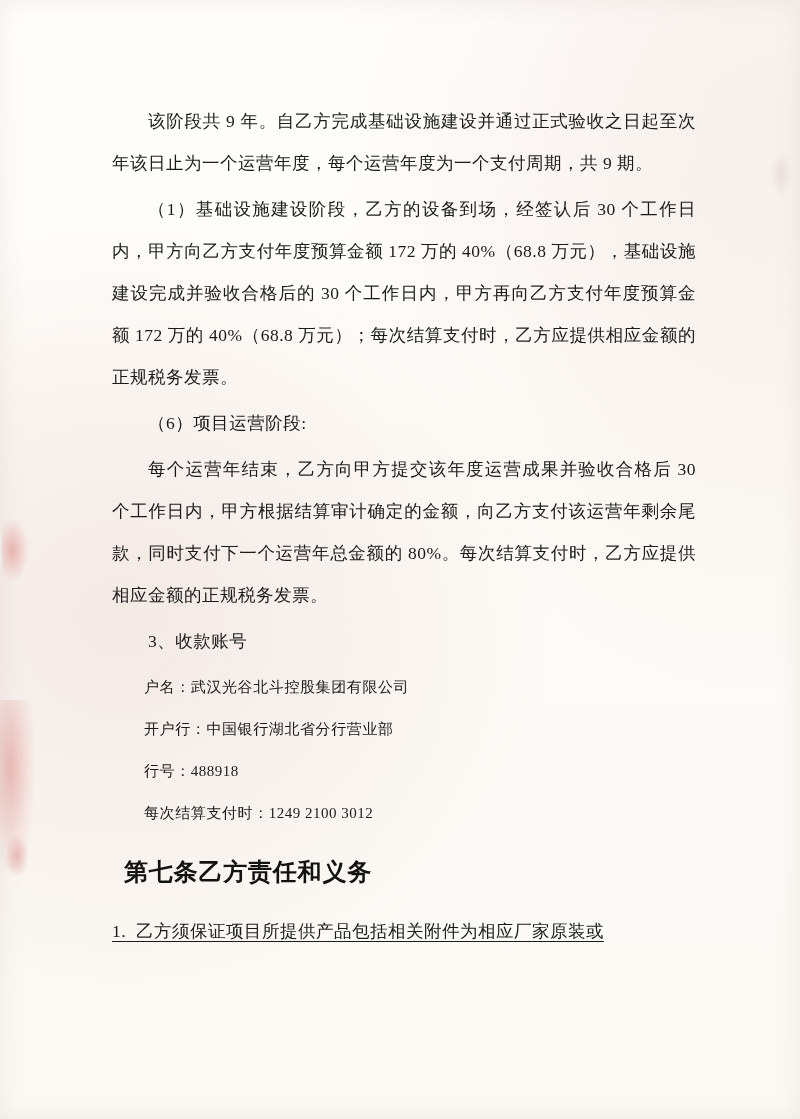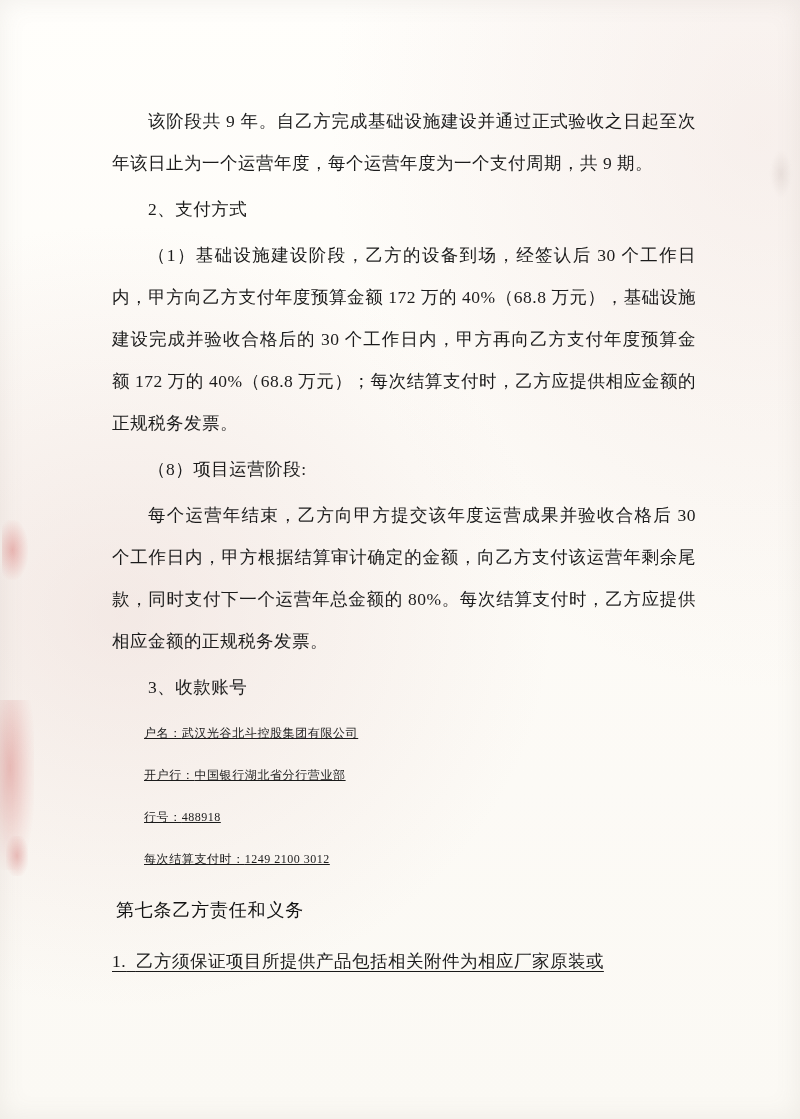--- a/index.html
+++ b/index.html
@@ -76,35 +76,34 @@
     text-align: justify;
     text-justify: inter-ideograph;
     text-indent: 36px;
   }
   .para.noindent { text-indent: 0; }
   .para.underline > span.u {
     text-decoration: underline;
     text-underline-offset: 4px;
   }
   .heading {
-    margin: 8px;
-    font-size: 18px;
+    margin: 16px;
+    font-size: 24px;
     line-height: 44px;
-    font-weight: normal;
+    font-weight: bold;
     color: #121212;
     letter-spacing: 0.8px;
   }
   .acct {
     margin: 0;
-    font-size: 12px;
+    font-size: 15px;
     line-height: 42px;
     color: #1b1b1b;
     letter-spacing: 0.6px;
     text-indent: 36px;
-    text-decoration: underline;
   }
   .num {
     font-family: "Liberation Serif", serif;
     letter-spacing: 0.5px;
   }
 </style>
 </head>
 <body>
 
 <div class="page">
@@ -112,25 +111,24 @@
 
   <div class="stamp-smudge smudge-a"></div>
   <div class="stamp-smudge smudge-b"></div>
   <div class="stamp-smudge smudge-c"></div>
   <div class="stamp-smudge smudge-d"></div>
 
   <div class="content">
 
     <p class="para">该阶段共 9 年。自乙方完成基础设施建设并通过正式验收之日起至次年该日止为一个运营年度，每个运营年度为一个支付周期，共 9 期。</p>
 
-    <p class="para">2、支付方式</p>
 
     <p class="para">（1）基础设施建设阶段，乙方的设备到场，经签认后 30 个工作日内，甲方向乙方支付年度预算金额 172 万的 40%（68.8 万元），基础设施建设完成并验收合格后的 30 个工作日内，甲方再向乙方支付年度预算金额 172 万的 40%（68.8 万元）；每次结算支付时，乙方应提供相应金额的正规税务发票。</p>
 
-    <p class="para">（8）项目运营阶段:</p>
+    <p class="para">（6）项目运营阶段:</p>
 
     <p class="para">每个运营年结束，乙方向甲方提交该年度运营成果并验收合格后 30 个工作日内，甲方根据结算审计确定的金额，向乙方支付该运营年剩余尾款，同时支付下一个运营年总金额的 80%。每次结算支付时，乙方应提供相应金额的正规税务发票。</p>
 
     <p class="para">3、收款账号</p>
 
     <div>
       <p class="acct"><span>户名：</span><span>武汉光谷北斗控股集团有限公司</span></p>
 
       <p class="acct"><span>开户行：</span><span>中国银行湖北省分行营业部</span></p>
 

